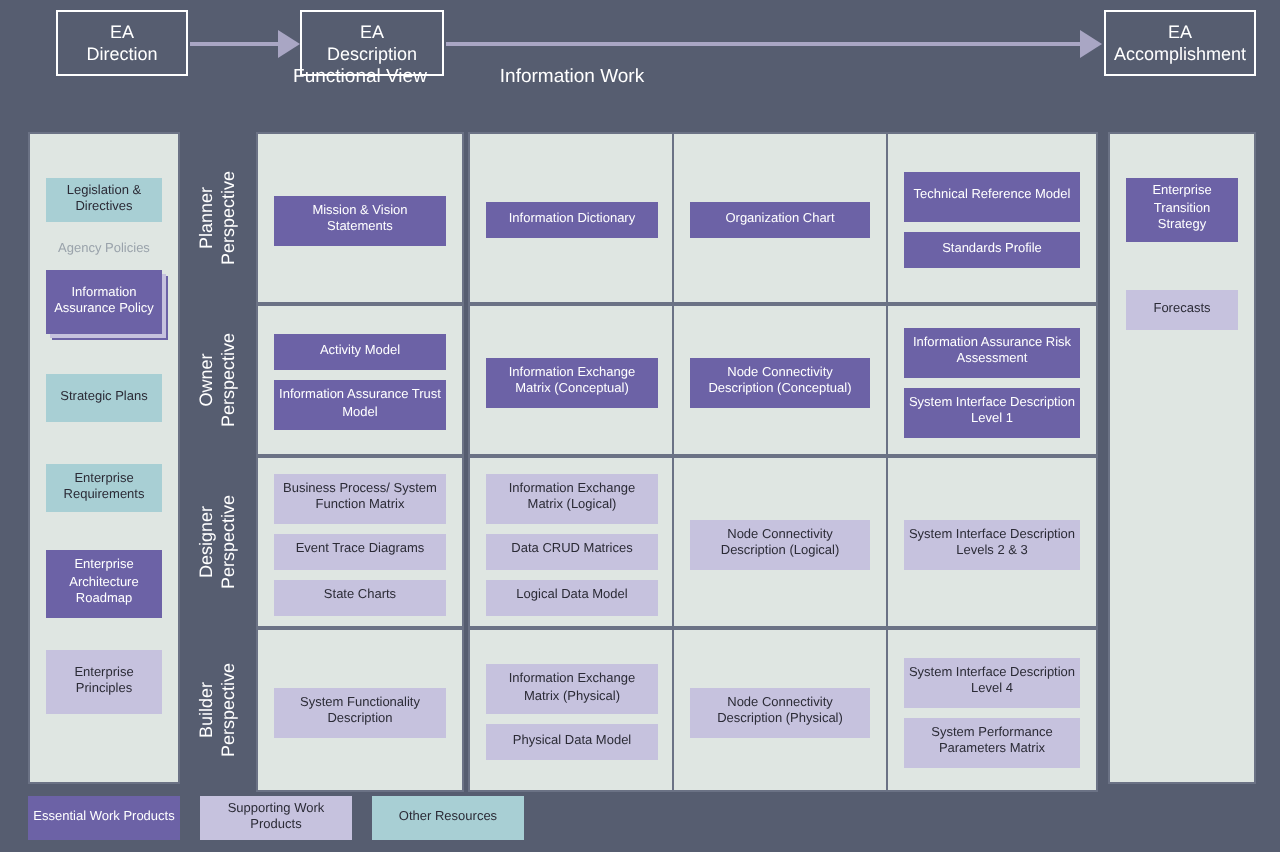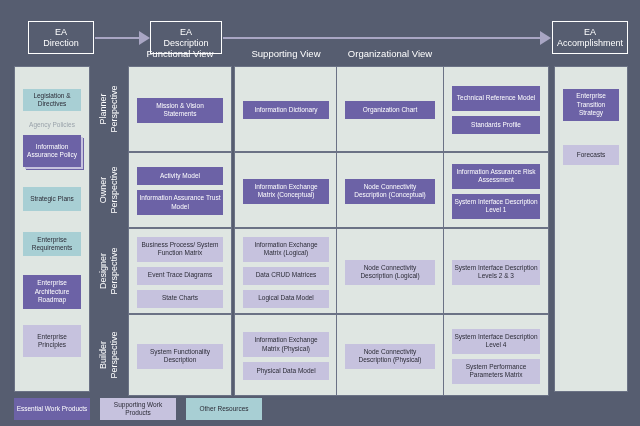--- a/index.html
+++ b/index.html
@@ -5,21 +5,21 @@
   * { box-sizing: border-box; margin: 0; padding: 0; }
   body {
     width: 640px; height: 426px;
     background: #565d70;
     font-family: "Liberation Sans", sans-serif;
     overflow: hidden;
     position: relative;
   }
 
   
-  .flow { position: absolute; left: 0; top: 0; width: 536px; height: 44px; margin-top: 16px; }
+  .flow { position: absolute; left: 0; top: 0; width: 536px; height: 44px; }
   .flow-box {
     position: absolute; top: 5px;
     border: 1px solid #ffffff;
     color: #ffffff;
     font-size: 9px;
     line-height: 11px;
     text-align: center;
     display: flex; align-items: center; justify-content: center;
     background: transparent;
   }
@@ -36,21 +36,21 @@
     position: absolute; top: 15px;
     width: 0; height: 0;
     border-top: 7px solid transparent;
     border-bottom: 7px solid transparent;
     border-left: 11px solid #a9a6c4;
   }
   #arrow1-head { left: 139px; }
   #arrow2-head { left: 540px; }
 
   
-  .col-headers { position: absolute; top: 48px; left: 0; width: 640px; height: 16px; }
+  .col-headers { position: absolute; top: 33px; left: 0; width: 640px; height: 16px; }
   .col-header {
     position: absolute; top: 0;
     color: #ffffff; font-size: 9.5px; text-align: center;
   }
 
   
   .matrix { position: absolute; left: 0; top: 66px; width: 640px; height: 330px; }
 
   .panel {
     position: absolute;
@@ -117,22 +117,21 @@
   <div class="arrow-line" id="arrow1-line"></div>
   <div class="arrow-head" id="arrow1-head"></div>
   <div class="flow-box" id="flow-ea-description">EA<br>Description</div>
   <div class="arrow-line" id="arrow2-line"></div>
   <div class="arrow-head" id="arrow2-head"></div>
   <div class="flow-box" id="flow-ea-accomplish">EA<br>Accomplishment</div>
 </div>
 
 <div class="col-headers">
     <div class="col-header" style="left: 128px; width: 104px;">Functional View</div>
-    <div class="col-header" style="left: 234px; width: 104px;">Supporting View</div>
-    <div class="col-header" style="left: 336px; width: 108px;">Organizational View</div>
+    <div class="col-header" style="left: 234px; width: 104px;">Information Work</div>
   </div>
 
 <div class="matrix">
     <div class="panel" style="left: 14px; top: 0px; width: 76px; height: 326px;">
       <div class="card other" style="left: 8px; top: 22px; width: 58px; height: 22px;">Legislation &amp; Directives</div>
       <div class="card essential stacked" style="left: 8px; top: 68px; width: 58px; height: 32px;">Information Assurance Policy</div>
       <div class="card other" style="left: 8px; top: 120px; width: 58px; height: 24px;">Strategic Plans</div>
       <div class="card other" style="left: 8px; top: 165px; width: 58px; height: 24px;">Enterprise Requirements</div>
       <div class="card essential" style="left: 8px; top: 208px; width: 58px; height: 34px;">Enterprise Architecture Roadmap</div>
       <div class="card supporting" style="left: 8px; top: 258px; width: 58px; height: 32px;">Enterprise Principles</div>

